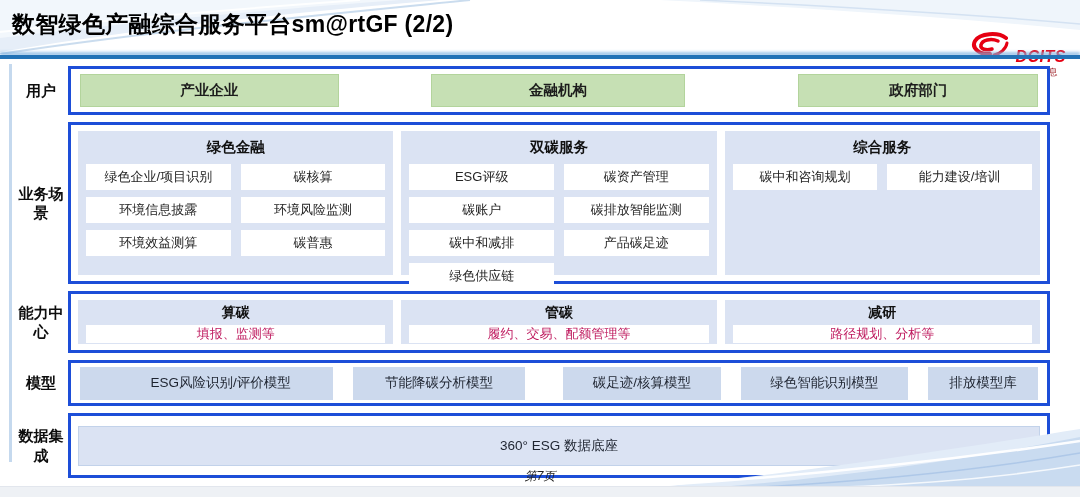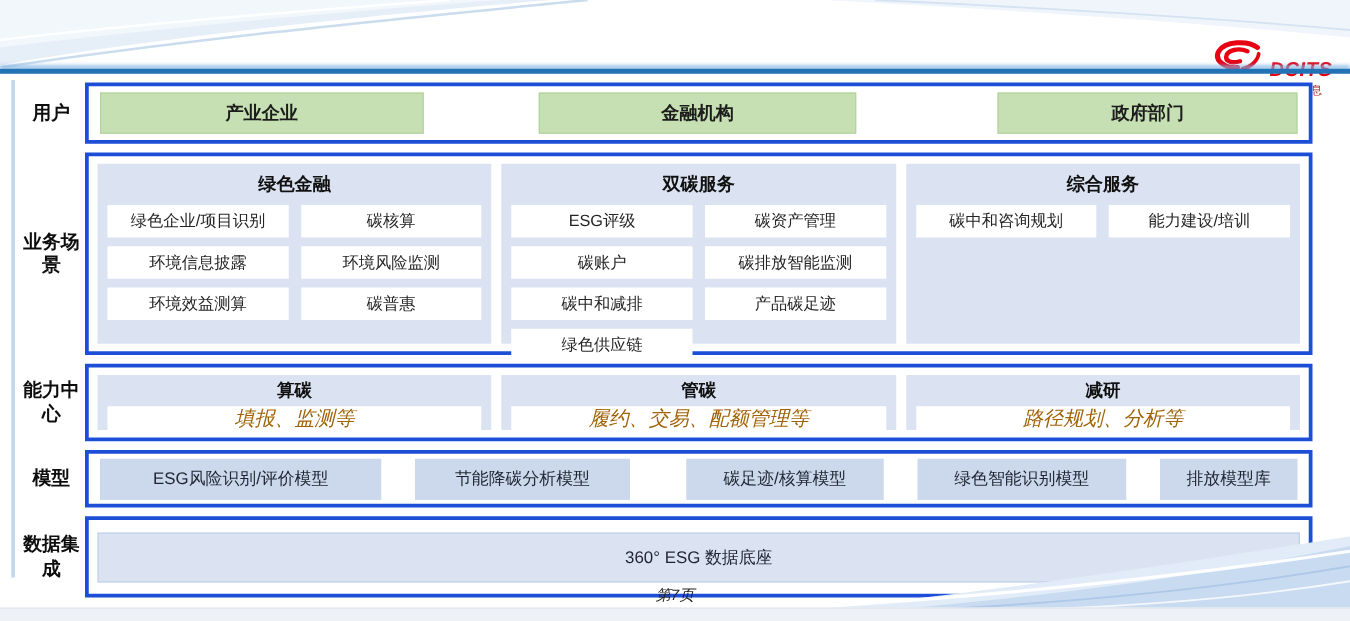--- a/index.html
+++ b/index.html
@@ -36,26 +36,26 @@
   .panel { background:#dbe3f3; flex:1; padding:4px 8px 8px; display:flex; flex-direction:column; box-sizing:border-box; }
   .panel-title { text-align:center; font-weight:bold; font-size:14.5px; color:#111; margin:3px 0 7px; }
   .panel-grid { display:grid; grid-template-columns:1fr 1fr; gap:7px 10px; align-content:start; }
   .cell { background:#fff; height:26px; display:flex; align-items:center; justify-content:center;
           font-size:13px; color:#242424; white-space:nowrap; }
   
   .row-capabilities .row-body { height:62px; display:flex; gap:8px; padding:6px 7px; }
   .cap-panel { background:#dbe3f3; flex:1; padding:2px 8px 7px; display:flex; flex-direction:column; box-sizing:border-box; }
   .cap-title { text-align:center; font-weight:bold; font-size:14px; color:#111; margin:2px 0 3px; }
   .cap-desc { background:#fff; flex:1; display:flex; align-items:center; justify-content:center;
-              font-style:italic; font-size:16px; color:#a16207; }
+              font-size:13px; color:#be185d; }
   
   .row-models .row-body { height:46px; display:flex; align-items:center; justify-content:space-between; padding:0 9px; }
   .model-box { background:#ccd9ed; height:33px; display:flex; align-items:center; justify-content:center;
                font-size:13.5px; color:#1e2430; white-space:nowrap; }
-  .model-box.m1 { width:23.5%; } .model-box.m2 { width:18%; } .model-box.m3 { width:16.5%;margin-left:18px; }
+  .model-box.m1 { width:23.5%;padding-left:28px; } .model-box.m2 { width:18%; } .model-box.m3 { width:16.5%;margin-left:18px; }
   .model-box.m4 { width:17.5%; } .model-box.m5 { width:11.5%; }
   
   .row-data { margin-bottom:0; }
   .row-data .row-body { height:65px; display:flex; align-items:center; padding:0 7px; }
   .data-box { background:#dbe3f3; border:1px solid #c2d2ea; height:38px; flex:1;
               display:flex; align-items:center; justify-content:center; font-size:13.5px; color:#1e2430; }
   
   .page-number { position:absolute; left:0; width:1080px; top:468px; text-align:center;
                  font-size:12px; font-style:italic; color:#222; }
 </style>
@@ -66,20 +66,21 @@
 
   <svg class="deco-top" viewBox="0 0 1080 54" preserveAspectRatio="none" aria-hidden="true">
     <path d="M0,0 L440,0 C300,12 140,28 0,52 Z" fill="#e6eef8"></path>
     <path d="M0,0 L400,0 C290,8 150,20 0,38 Z" fill="#f2f7fc"></path>
     <path d="M470,0 C330,14 160,30 0,54" stroke="#bdd3ea" stroke-width="2" fill="none" opacity="0.8"></path>
     <path d="M360,0 C250,8 120,18 0,32" stroke="#ffffff" stroke-width="2" fill="none" opacity="0.9"></path>
     <path d="M660,0 C810,8 960,18 1080,30 L1080,0 Z" fill="#eff5fb"></path>
     <path d="M700,0 C850,7 990,16 1080,24" stroke="#d4e2f2" stroke-width="1.5" fill="none"></path>
   </svg>
 
+  <div class="title">数智绿色产融综合服务平台sm@rtGF (2/2)</div>
   <div class="logo">
     <svg width="40" height="28" viewBox="0 0 40 28" aria-hidden="true">
       <g fill="none" stroke="#e60012" stroke-linecap="round">
         <path d="M36,7 C28,1 10,2 5,10 C1,17 10,24 20,23" stroke-width="4"></path>
         <path d="M28,10 C21,7 12,9 11,14 C10,18 16,20 22,18" stroke-width="3.5"></path>
         <path d="M37,12 C36,18 30,23 24,24" stroke-width="3"></path>
       </g>
     </svg>
     <div class="logo-text">
       <span class="logo-brand">DCITS</span>

